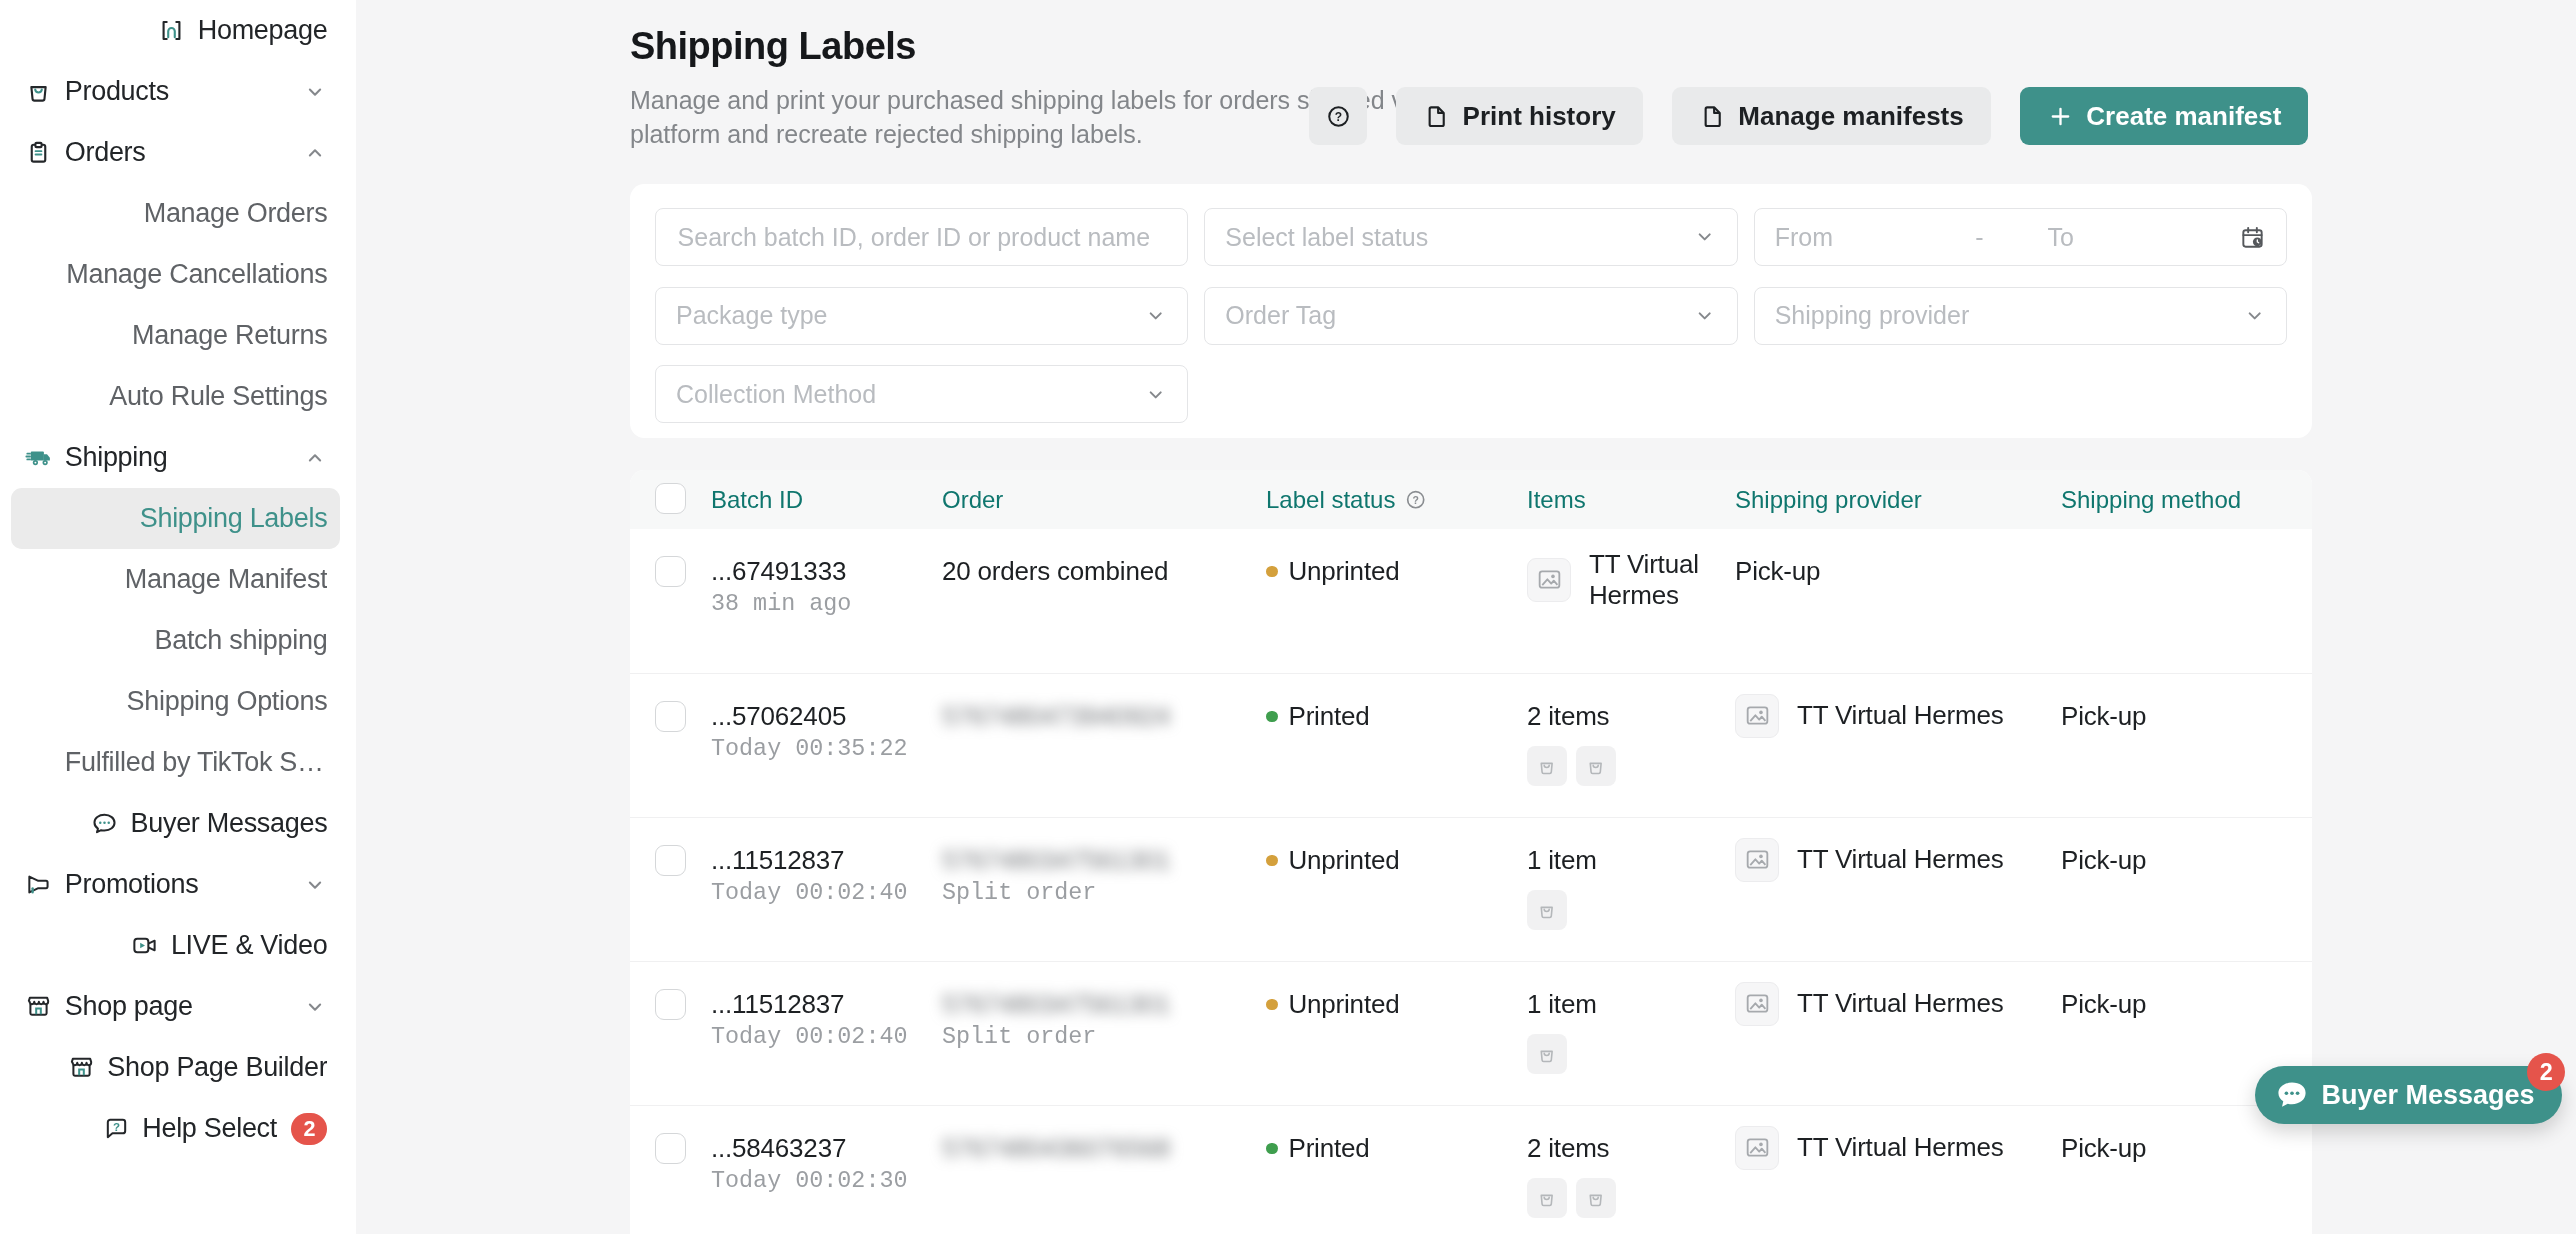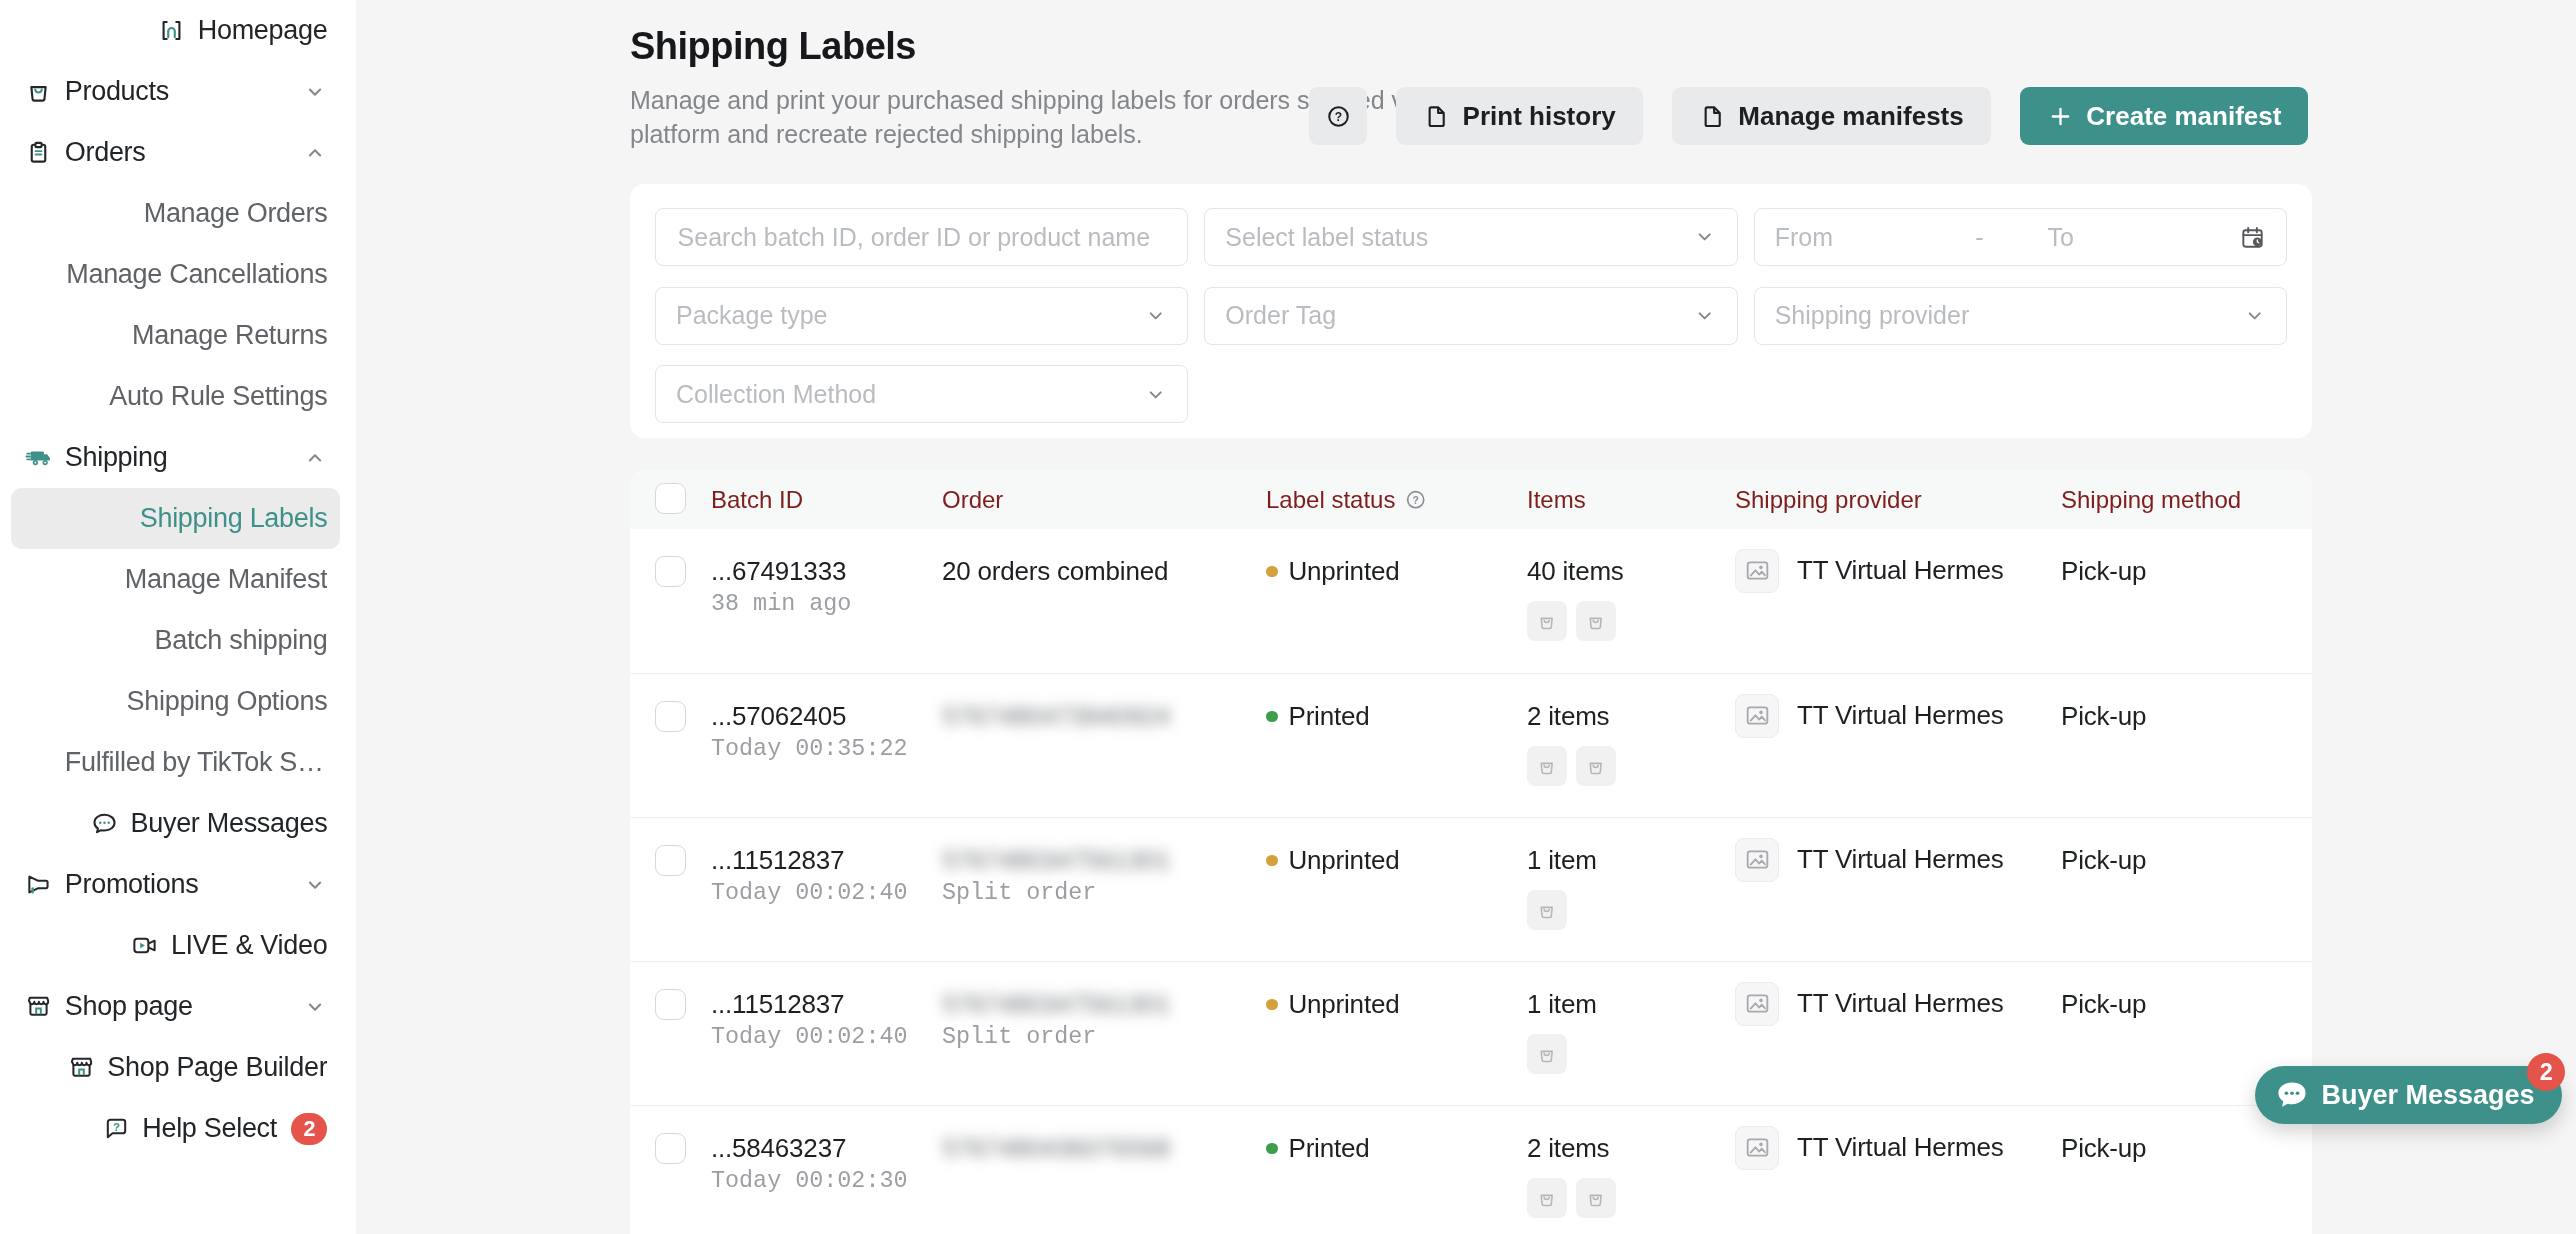--- a/index.html
+++ b/index.html
@@ -74,21 +74,21 @@
   .field .cal { width:27px; height:27px; flex:none; }
   .date-dash { color:#b9bcc0; font-size:25px; padding:0 9px; }
 
   
   .table-card {
     position:absolute; left:0; top:470px; width:1682px; height:774px;
     background:#fff; border-radius:14.4px 14.4px 0 0; overflow:hidden;
   }
   .tgrid { display:grid; grid-template-columns:56px 231px 324px 261px 208px 326px 1fr; padding:0 25px; }
   .thead { height:59px; align-items:center; background:#f7f8f8; }
-  .th { font-size:24px; color:#7f1d1d; display:flex; align-items:center; gap:9px; }
+  .th { font-size:24px; color:#0f766e; display:flex; align-items:center; gap:9px; }
   .th .icon { width:23.4px; height:23.4px; }
   .trow { height:144px; padding-top:27px; border-top:1.8px solid #f0f0f1; align-items:start; }
   .trow:first-of-type { border-top:none; }
   .cb {
     width:31px; height:31px; border:1.8px solid #d5d7d9; border-radius:9px; background:#fff; cursor:pointer;
   }
   .cell-main { font-size:26px; color:#1d2023; letter-spacing:-0.2px; }
   .cell-sub { margin-top:4px; font-size:23.4px; color:#9b9ea2;font-family:Liberation Mono, monospace; }
   .blurred { filter:blur(6.3px); color:#6f7276; user-select:none; }
   .status { display:flex; align-items:center; gap:10.8px; }
@@ -426,41 +426,20 @@
             <div class="cell-sub">38 min ago</div>
           </div>
           <div>
             <div class="cell-main">20 orders combined</div>
           </div>
           <div>
             <span class="status">
               <span class="dot unprinted"></span>
               <span class="cell-main">Unprinted</span>
             </span>
-          </div>
-          <div>
-            <div class="cell-main">40 items</div>
-            <div class="thumbs">
-              <span class="thumb">
-                <span class="icon">
-                  <svg viewBox="0 0 28 28">
-                    <path d="M7.5 10h13l-1 10.6a1.7 1.7 0 0 1-1.7 1.5h-7.6a1.7 1.7 0 0 1-1.7-1.5z" fill="none" stroke="#b4b7ba" stroke-width="1.9" stroke-linejoin="round"></path>
-                    <path d="M11 12.4a3 2.6 0 0 0 6 0" fill="none" stroke="#b4b7ba" stroke-width="1.9" stroke-linecap="round"></path>
-                  </svg>
-                </span>
-              </span>
-              <span class="thumb">
-                <span class="icon">
-                  <svg viewBox="0 0 28 28">
-                    <path d="M7.5 10h13l-1 10.6a1.7 1.7 0 0 1-1.7 1.5h-7.6a1.7 1.7 0 0 1-1.7-1.5z" fill="none" stroke="#b4b7ba" stroke-width="1.9" stroke-linejoin="round"></path>
-                    <path d="M11 12.4a3 2.6 0 0 0 6 0" fill="none" stroke="#b4b7ba" stroke-width="1.9" stroke-linecap="round"></path>
-                  </svg>
-                </span>
-              </span>
-            </div>
           </div>
           <div>
             <div class="provider">
               <span class="provider-ic">
                 <span class="icon">
                   <svg viewBox="0 0 28 28">
                     <rect x="3.8" y="5.5" width="20.4" height="17" rx="2.6" fill="none" stroke="#a6a9ad" stroke-width="1.9"></rect>
                     <circle cx="17.6" cy="10.8" r="1.9" fill="#a6a9ad"></circle>
                     <path d="M6.5 19.8l5.3-6 4 4.4 2.6-3 3.8 4.4" fill="none" stroke="#a6a9ad" stroke-width="1.9" stroke-linejoin="round"></path>
                   </svg>

